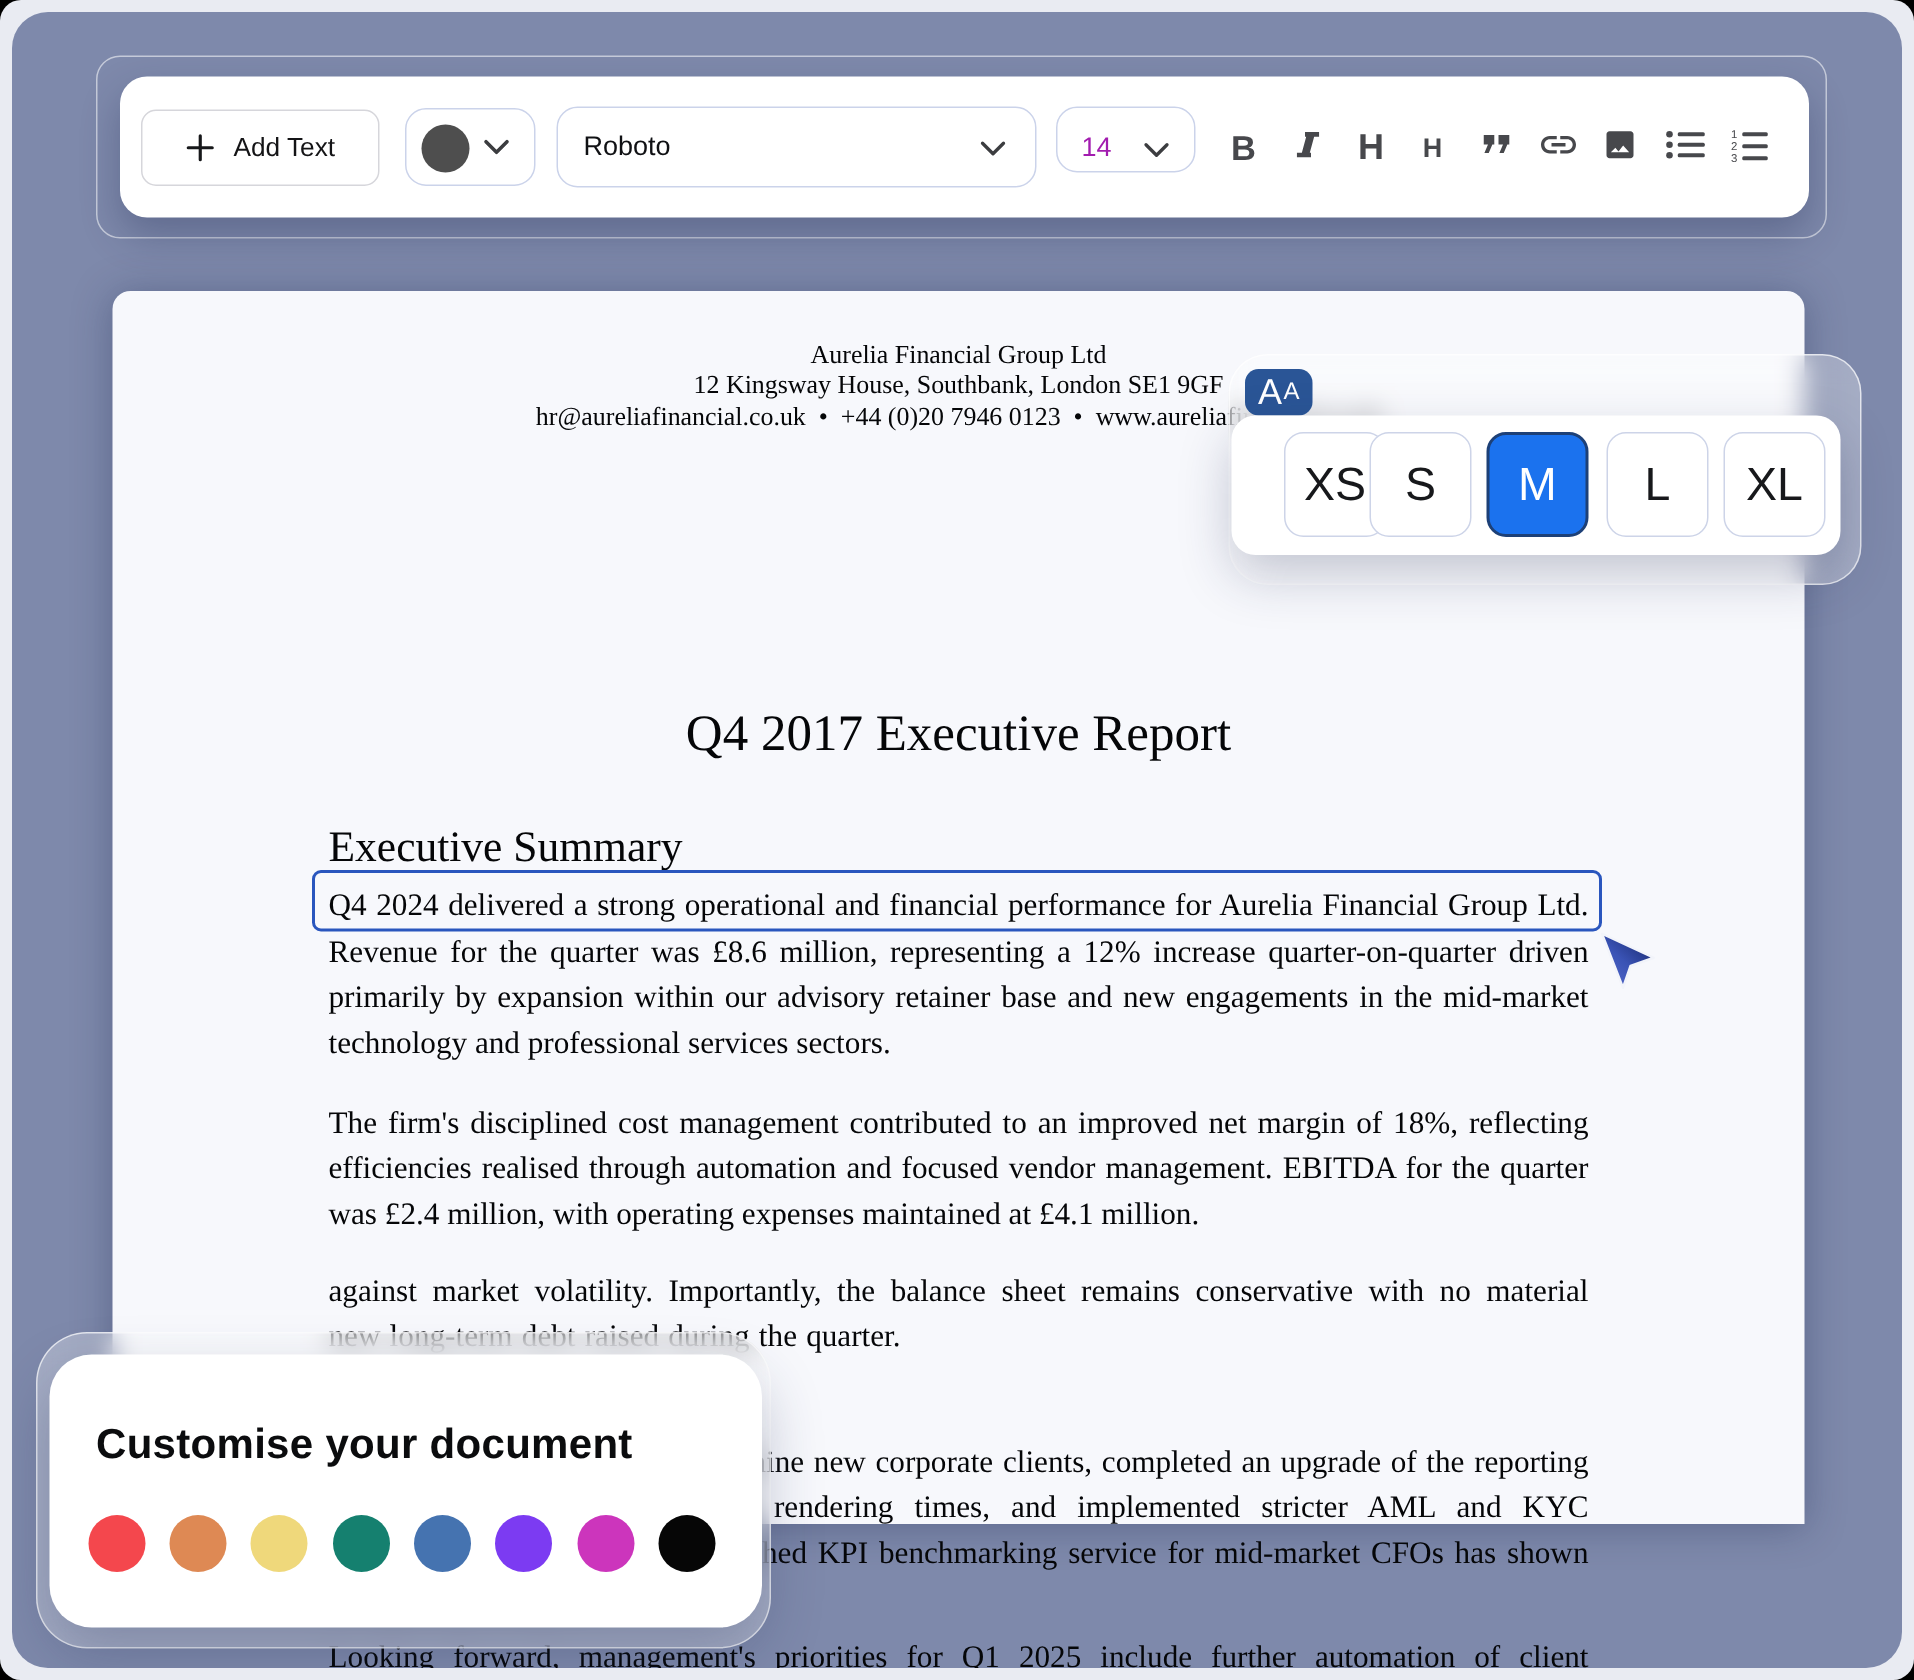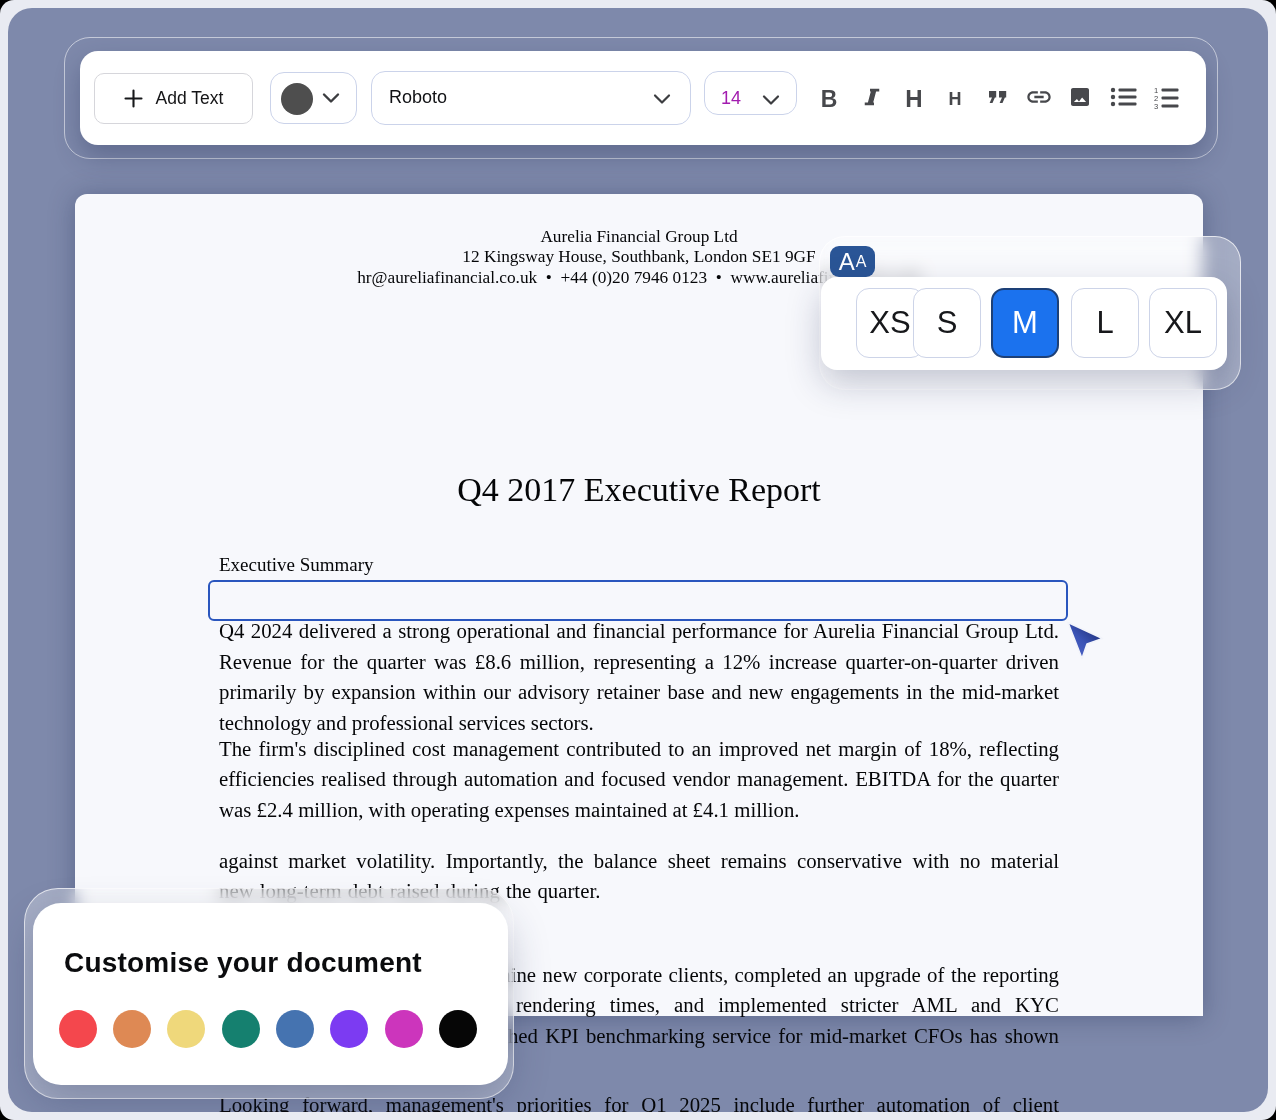--- a/index.html
+++ b/index.html
@@ -4,27 +4,27 @@
 <style>
   html,body{margin:0;padding:0;}
   body{width:1276px;height:1120px;background:#000;overflow:hidden;font-family:"Liberation Sans",sans-serif;}
   .shot{position:absolute;left:0;top:0;width:1276px;height:1120px;background:#E9EBF2;border-radius:14px;overflow:hidden;}
   .app{position:absolute;left:8px;top:8px;width:1260px;height:1104px;background:#7E89AB;border-radius:24px;overflow:hidden;}
   
   .page{position:absolute;left:67px;top:186px;width:1128px;height:822px;background:#F7F8FC;border-radius:12px 12px 0 0;box-shadow:0 2px 26px rgba(30,40,80,.35);}
   .serif{font-family:"Liberation Serif",serif;color:#050608;}
   .hdr{position:absolute;left:0;top:33px;width:1128px;text-align:center;font-size:17.3px;line-height:20.4px;}
   .title{position:absolute;left:0;top:276px;width:1128px;text-align:center;font-size:34px;line-height:40px;}
-  .h2{position:absolute;left:144px;top:356px;font-size:19px;line-height:30px;}
+  .h2{position:absolute;left:144px;top:356px;font-size:29px;line-height:30px;}
   .para{position:absolute;left:144px;width:840px;font-size:20.8px;line-height:30.55px;}
   .jl{text-align:justify;text-align-last:justify;height:30.55px;overflow:visible;}
   .ll{text-align:left;height:30.55px;}
   .selbox{position:absolute;left:133px;top:386px;width:856px;height:37px;border:2px solid #2A56BE;border-radius:6px;}
   
-  .tbwrap{position:absolute;left:56px;top:29px;width:1152px;height:120px;border-radius:26px;border:1px solid rgba(255,255,255,.55);}
+  .tbwrap{position:absolute;left:56px;top:29px;width:1152px;height:120px;border-radius:16px;border:1px solid rgba(255,255,255,.55);}
   .toolbar{position:absolute;left:15px;top:13px;width:1126px;height:94px;background:#fff;border-radius:18px;box-shadow:0 12px 26px rgba(35,45,85,.33);}
   .btn{position:absolute;box-sizing:border-box;background:#fff;}
   .addtext{left:14px;top:22px;width:159px;height:51px;border:1px solid #D6D6DB;border-radius:10px;display:flex;align-items:center;justify-content:center;gap:13px;font-size:17.5px;font-weight:500;color:#141416;}
   .swatch{left:190px;top:21px;width:87px;height:52px;border:1px solid #CBD3EA;border-radius:14px;}
   .swatch .dot{position:absolute;left:10px;top:10px;width:32px;height:32px;border-radius:50%;background:#4E4E4E;}
   .fontsel{left:291px;top:20px;width:320px;height:54px;border:1px solid #CBD3EA;border-radius:14px;font-size:18px;color:#101114;}
   .fontsel span{position:absolute;left:17px;top:15px;}
   .sizesel{left:624px;top:20px;width:93px;height:44px;border:1px solid #CBD3EA;border-radius:14px;font-size:18px;color:#a21caf;}
   .sizesel span{position:absolute;left:16px;top:16px;}
   .chev{position:absolute;}
@@ -44,21 +44,21 @@
 </head>
 <body>
 <div class="shot">
 <div class="app">
 
   <div class="page">
     <div class="serif hdr">Aurelia Financial Group Ltd<br>12 Kingsway House, Southbank, London SE1 9GF<br>hr@aureliafinancial.co.uk&nbsp; •&nbsp; +44 (0)20 7946 0123&nbsp; •&nbsp; www.aureliafinancial.co.uk</div>
     <div class="serif title">Q4 2017 Executive Report</div>
     <div class="serif h2">Executive Summary</div>
     <div class="selbox"></div>
-    <div class="serif para" style="top:422px;">
+    <div class="serif para" style="top:395px;">
       <div class="jl">Q4 2024 delivered a strong operational and financial performance for Aurelia Financial Group Ltd.</div>
       <div class="jl">Revenue for the quarter was £8.6 million, representing a 12% increase quarter-on-quarter driven</div>
       <div class="jl">primarily by expansion within our advisory retainer base and new engagements in the mid-market</div>
       <div class="ll">technology and professional services sectors.</div>
     </div>
     <div class="serif para" style="top:539.5px;">
       <div class="jl">The firm's disciplined cost management contributed to an improved net margin of 18%, reflecting</div>
       <div class="jl">efficiencies realised through automation and focused vendor management. EBITDA for the quarter</div>
       <div class="ll">was £2.4 million, with operating expenses maintained at £4.1 million.</div>
     </div>

